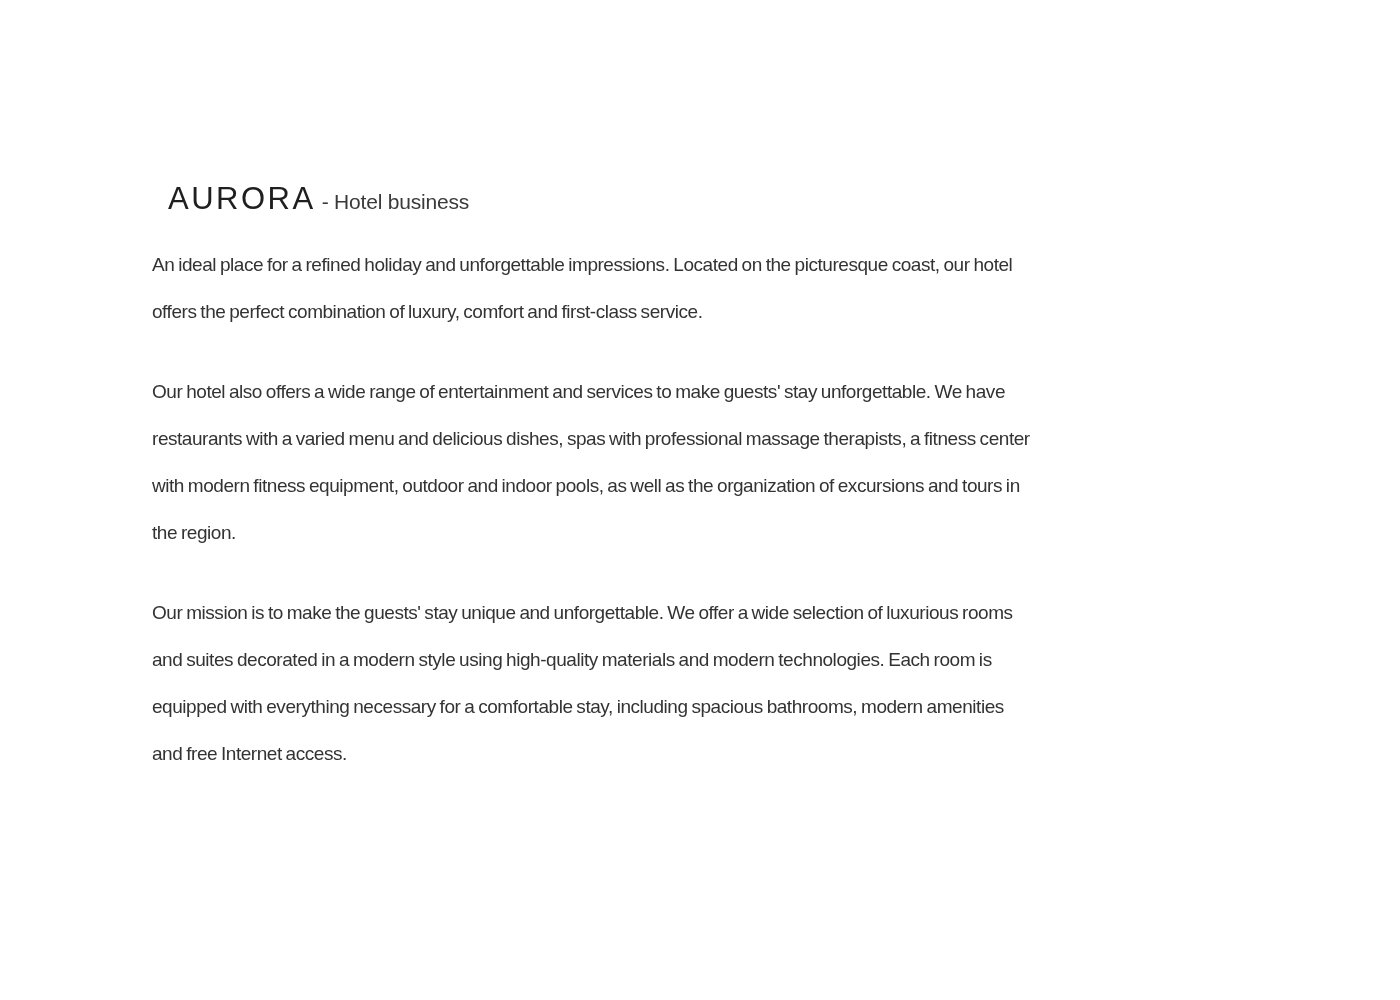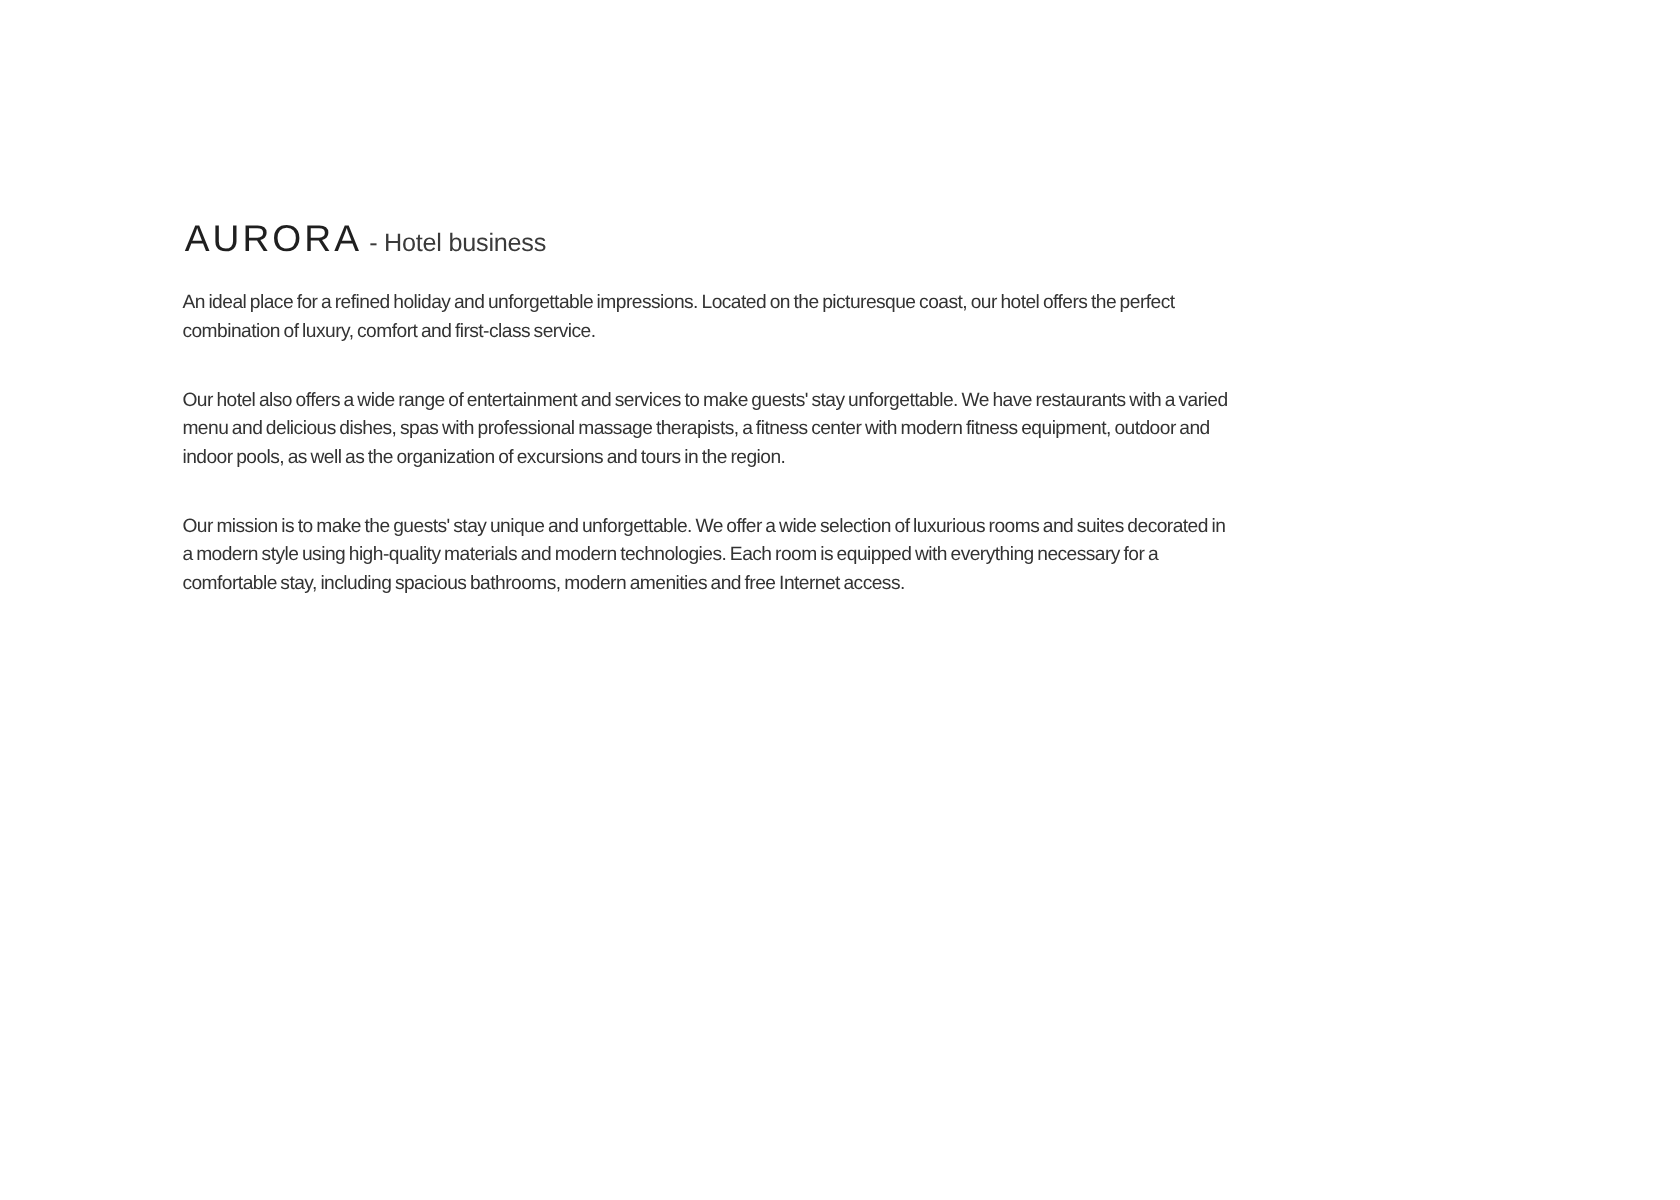--- a/index.html
+++ b/index.html
@@ -15,42 +15,42 @@
     overflow: hidden;
     font-family: "Liberation Sans", sans-serif;
   }
   .content {
     position: absolute;
     left: 152px;
     top: 180px;
     width: 880px;
   }
   .doc-title {
-    margin: 0 0 24px 2px;
+    margin: 0 0 24px 16px;
     font-weight: normal;
     white-space: nowrap;
   }
   .brand {
     font-family: "Liberation Sans", sans-serif;
     font-weight: 300;
     font-size: 31px;
     letter-spacing: 2.5px;
     color: #1f1f1f;
   }
   .title-suffix {
     font-size: 21px;
     font-weight: 400;
     color: #3a3a3a;
     letter-spacing: -0.2px;
     margin-left: 6px;
   }
   .body-text p {
     margin: 0 0 33px 0;
-    font-size: 16px;
-    line-height: 24px;
+    font-size: 19px;
+    line-height: 47px;
     color: #333333;
     letter-spacing: -0.45px;
     word-spacing: -1px;
   }
 </style>
 </head>
 <body>
 
 <div class="page">
   <div class="content">

